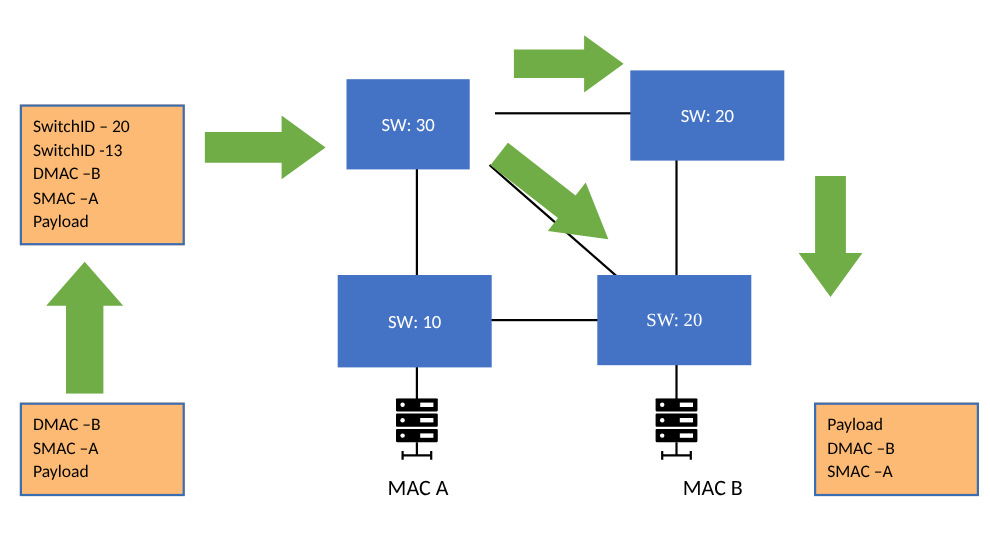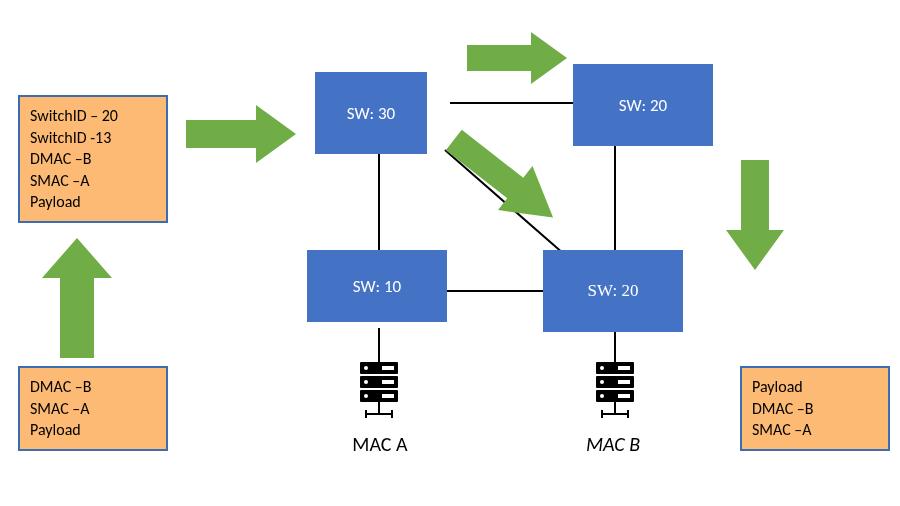--- a/index.html
+++ b/index.html
@@ -75,21 +75,21 @@
   <div class="line" style="left:378px; top:328px; width:2px; height:40px;"></div>
 
   <div class="line" style="left:614px; top:328px; width:2px; height:40px;"></div>
 
   <div class="switch" style="left:315px; top:72px; width:112px; height:82px;">
     <span>SW: 30</span>
   </div>
   <div class="switch" style="left:573px; top:64px; width:140px; height:82px;">
     <span>SW: 20</span>
   </div>
-  <div class="switch" style="left:307px; top:250px; width:140px; height:72px;">
+  <div class="switch" style="left:307px; top:250px; width:140px; height:84px;">
     <span>SW: 10</span>
   </div>
   <div class="switch" style="left:543px; top:250px; width:140px; height:82px;font-family:Liberation Serif, serif;">
     <span>SW: 20</span>
   </div>
 
   <div class="box" style="left:18px; top:95px; width:150px;">
     <div>SwitchID – 20</div>
     <div>SwitchID -13</div>
     <div>DMAC –B</div>
@@ -135,21 +135,21 @@
       <rect x="26" y="18" width="12" height="4" fill="#fff"></rect>
     <circle cx="10" cy="34" r="2" fill="#fff"></circle>
       <rect x="26" y="32" width="12" height="4" fill="#fff"></rect>
     <line x1="23" y1="40" x2="23" y2="52" stroke="#000" stroke-width="2"></line>
     <line x1="10" y1="52" x2="36" y2="52" stroke="#000" stroke-width="2"></line>
     <line x1="10" y1="48" x2="10" y2="56" stroke="#000" stroke-width="2"></line>
     <line x1="36" y1="48" x2="36" y2="56" stroke="#000" stroke-width="2"></line>
   </svg>
 
   <div class="label" style="left:350px; top:432px; width:60px;">MAC A</div>
-  <div class="label" style="left:583px; top:432px; width:60px;font-style:italic;">MAC B</div>
+  <div class="label" style="left:618px; top:432px; width:60px;">MAC B</div>
 
   <svg class="big-arrow" style="left:42px; top:238px; width:70px; height:120px;" viewBox="0 0 70 120">
     <polygon points="35,0 70,40 52,40 52,120 18,120 18,40 0,40" fill="#70ad47"></polygon>
   </svg>
 
   <svg class="big-arrow" style="left:186px; top:105px; width:110px; height:58px;" viewBox="0 0 110 58">
     <polygon points="0,15 70,15 70,0 110,29 70,58 70,43 0,43" fill="#70ad47"></polygon>
   </svg>
 
   <svg class="big-arrow" style="left:467px; top:32px; width:100px; height:52px;" viewBox="0 0 100 52">

